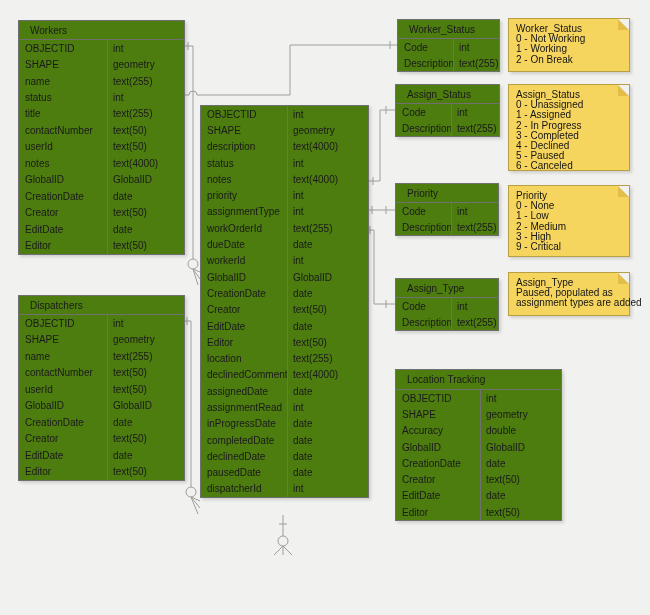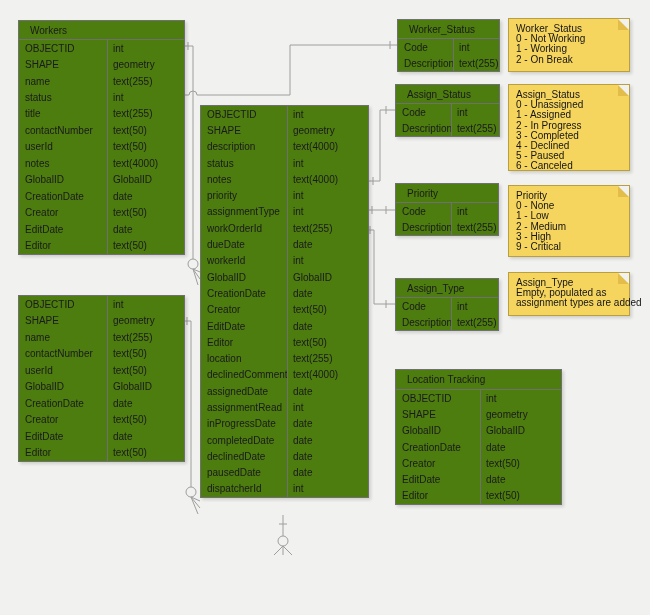--- a/index.html
+++ b/index.html
@@ -135,20 +135,21 @@
         </div>
 
         <div class="t-row">
           <span class="fn">Editor</span>
           <span class="ft">text(50)</span>
         </div>
       </div>
   </div>
 
   <div class="tbl" style="left:18px;top:295px;width:165px;--hd:18px;--rh:16.5px;--nc:82px">
+    <div class="hd">Dispatchers</div>
     <div>
 
         <div class="t-row">
           <span class="fn">OBJECTID</span>
           <span class="ft">int</span>
         </div>
 
         <div class="t-row">
           <span class="fn">SHAPE</span>
           <span class="ft">geometry</span>
@@ -392,20 +393,24 @@
         <div class="t-row">
           <span class="fn">OBJECTID</span>
           <span class="ft">int</span>
         </div>
 
         <div class="t-row">
           <span class="fn">SHAPE</span>
           <span class="ft">geometry</span>
         </div>
 
+        <div class="t-row">
+          <span class="fn">Accuracy</span>
+          <span class="ft">double</span>
+        </div>
 
         <div class="t-row">
           <span class="fn">GlobalID</span>
           <span class="ft">GlobalID</span>
         </div>
 
         <div class="t-row">
           <span class="fn">CreationDate</span>
           <span class="ft">date</span>
         </div>
@@ -465,18 +470,18 @@
         <div class="n-line">3 - High</div>
         <div class="n-line">9 - Critical</div>
       </div>
   </div>
 
   <div class="note" style="left:508px;top:272px;width:122px;height:44px">
     <div class="fold"></div>
     <div class="n-title">Assign_Type</div>
     <div>
 
-    <div class="n-line">Empty, populated as</div>
+    <div class="n-line">Paused, populated as</div>
         <div class="n-line">assignment types are added</div>
       </div>
   </div>
 
 </div>
 
 </body></html>

